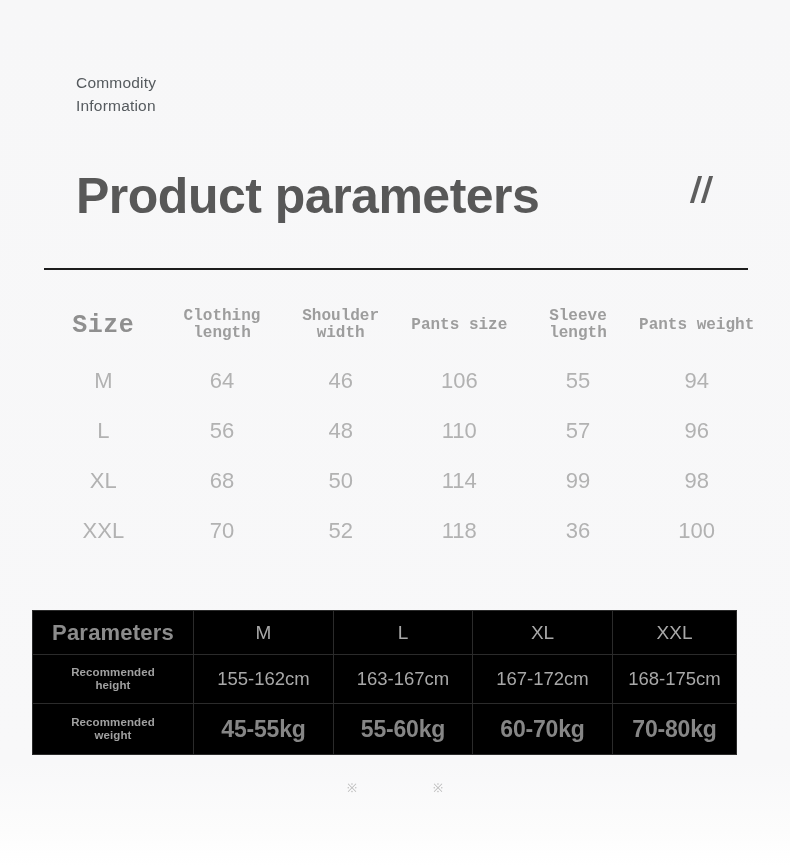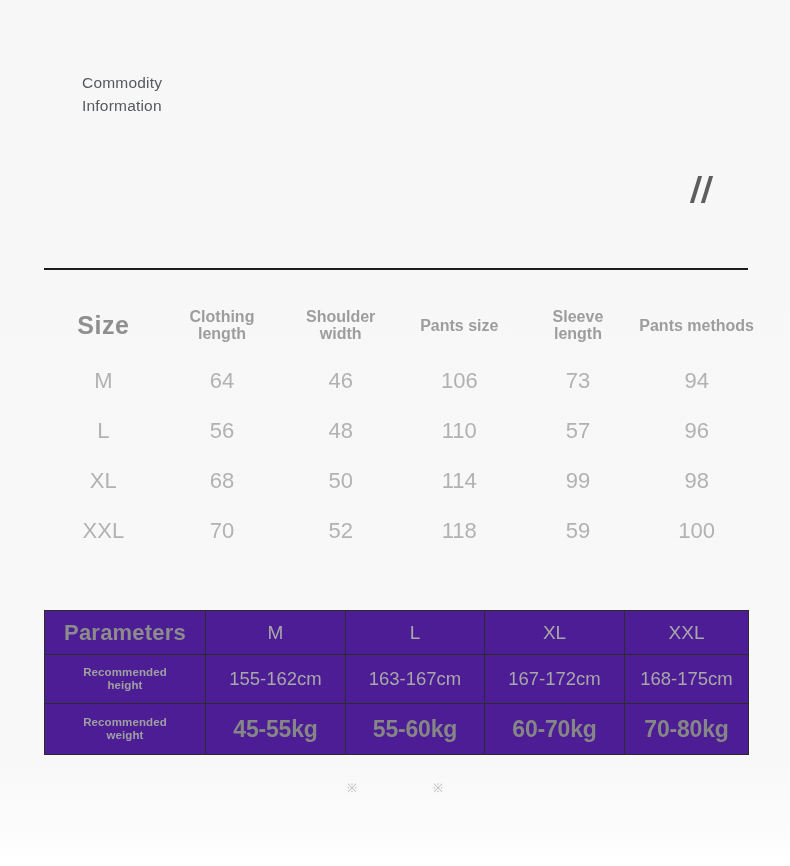--- a/index.html
+++ b/index.html
@@ -11,21 +11,21 @@
     height: 866px;
     background: linear-gradient(180deg, #f7f7f8 0%, #f8f8f9 88%, #fcfcfc 96%, #ffffff 100%);
     font-family: "Liberation Sans", sans-serif;
     overflow: hidden;
     position: relative;
   }
 
   
   .eyebrow {
     position: absolute;
-    left: 82px;
+    left: 76px;
     top: 71px;
     width: 200px;
     font-size: 15.5px;
     line-height: 23px;
     color: #555a5e;
     letter-spacing: .2px;
     white-space: pre-line;
   }
 
   .title-row {
@@ -81,44 +81,45 @@
   }
   .size-table th {
     font-size: 16px;
     font-weight: bold;
     color: #9d9d9d;
     padding: 0 0 6px 0;
     height: 50px;
     vertical-align: middle;
     line-height: 17px;
     white-space: pre-line;
+    font-family: Liberation Mono, monospace;
   }
   .size-table th.size-head {
     font-size: 25px;
     color: #8f8f8f;
     letter-spacing: .5px;
   }
   .size-table td {
     font-size: 22px;
     color: #b2b2b2;
     text-align: center;
     height: 48px;
     vertical-align: middle;
     font-weight: normal;
   }
 
   
   .param-table {
     position: absolute;
-    left: 44px;
+    left: 32px;
     top: 610px;
     width: 704px;
     border-collapse: collapse;
     table-layout: fixed;
-    background: #4c1d95;
+    background: #000000;
   }
   .param-table td {
     border: 1.5px solid #2b2b2b;
     text-align: center;
     vertical-align: middle;
   }
   .param-table tr.r-head td { height: 41px; }
   .param-table tr.r-height td { height: 46px; }
   .param-table tr.r-weight td { height: 48px; }
 
@@ -181,49 +182,50 @@
     white-space: nowrap;
   }
 </style>
 </head>
 <body>
 
 <div class="eyebrow">Commodity
 Information</div>
 
 <div class="title-row">
+  <span class="page-title">Product parameters</span>
   <span class="slashes">
     <span class="s1"></span>
       <span class="s2"></span>
   </span>
 </div>
 
 <div class="divider"></div>
 
 <table class="size-table">
   <thead>
     <tr>
       <th class="size-head">Size</th>
       <th>Clothing
 length</th>
       <th>Shoulder
 width</th>
       <th>Pants size</th>
       <th>Sleeve
 length</th>
-      <th>Pants methods</th>
+      <th>Pants weight</th>
     </tr>
   </thead>
   <tbody>
     <tr>
       <td>M</td>
       <td>64</td>
       <td>46</td>
       <td>106</td>
-      <td>73</td>
+      <td>55</td>
       <td>94</td>
     </tr>
     <tr>
       <td>L</td>
       <td>56</td>
       <td>48</td>
       <td>110</td>
       <td>57</td>
       <td>96</td>
     </tr>
@@ -233,21 +235,21 @@
       <td>50</td>
       <td>114</td>
       <td>99</td>
       <td>98</td>
     </tr>
     <tr>
       <td>XXL</td>
       <td>70</td>
       <td>52</td>
       <td>118</td>
-      <td>59</td>
+      <td>36</td>
       <td>100</td>
     </tr>
   </tbody>
 </table>
 
 <table class="param-table">
   <colgroup>
     <col style="width:161px">
       <col style="width:140px">
       <col style="width:139px">

